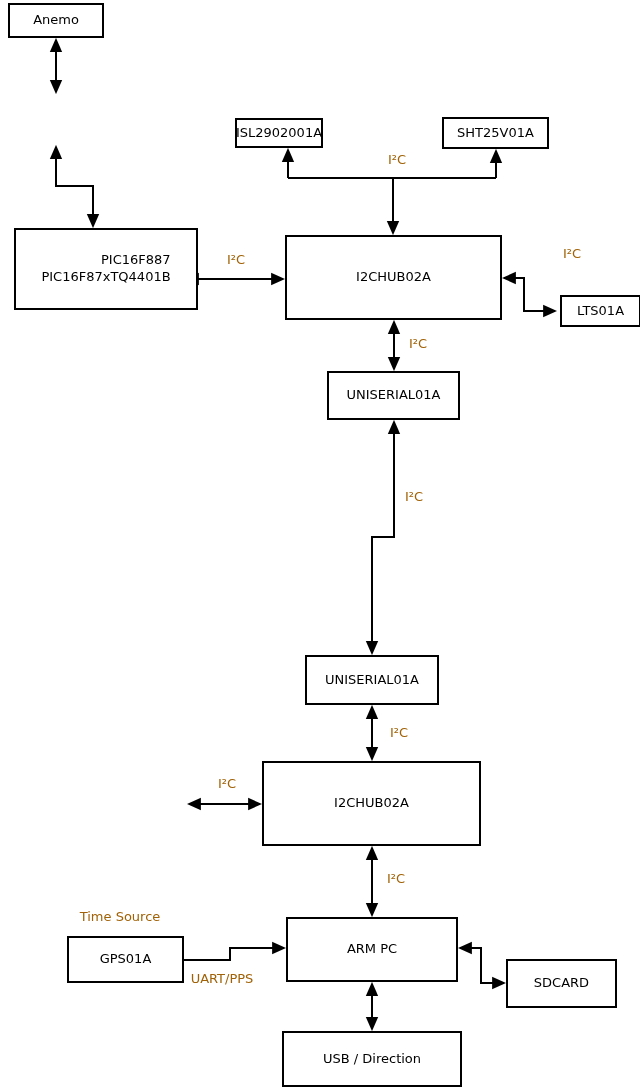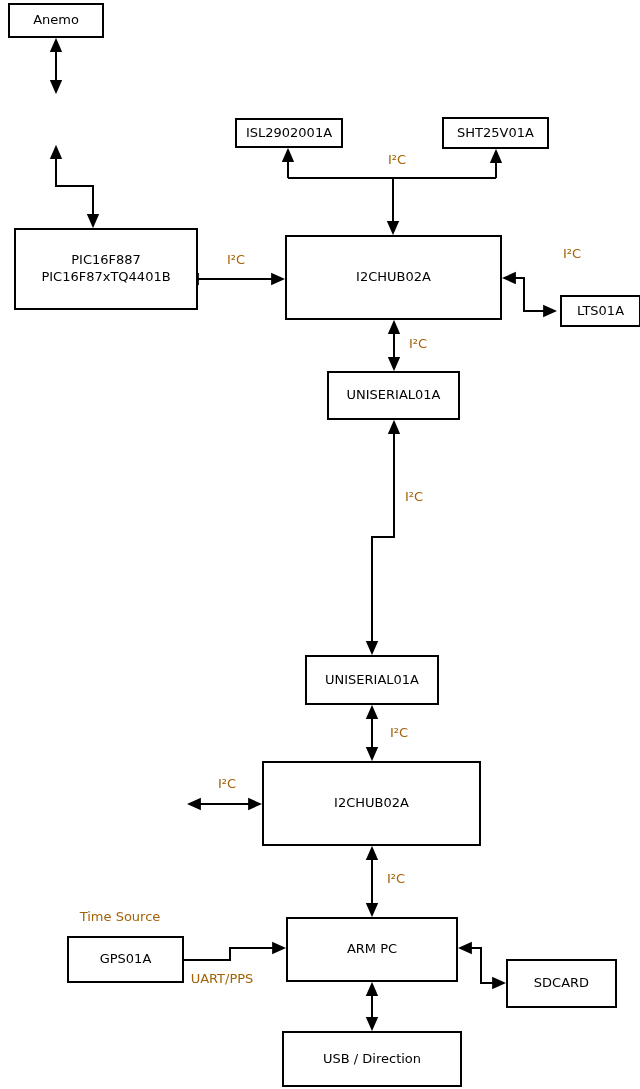--- a/index.html
+++ b/index.html
@@ -27,21 +27,21 @@
   }
   svg.edges .ah { fill: var(--line); }
   .node {
     position: absolute;
     box-sizing: border-box;
     background: var(--node-fill);
     border: 2px solid var(--line);
     display: flex;
     align-items: center;
     justify-content: center;
-    text-align: center;
+    text-align: right;
   }
   .node-label {
     font-size: 13px;
     line-height: 1.3;
     color: #000;
     white-space: pre-line;
   }
   .edge-label {
     position: absolute;
     font-size: 13px;
@@ -79,21 +79,21 @@
     <polyline points="372,984 372,1029" marker-start="url(#ah)" marker-end="url(#ah)"></polyline>
   </svg>
 
   <div class="node" style="left:8px;top:3px;width:96px;height:35px">
     <span class="node-label">Anemo</span>
   </div>
   <div class="node" style="left:14px;top:228px;width:184px;height:82px">
     <span class="node-label">PIC16F887
 PIC16F87xTQ4401B</span>
   </div>
-  <div class="node" style="left:235px;top:118px;width:108px;height:30px">
+  <div class="node" style="left:235px;top:118px;width:88px;height:30px">
     <span class="node-label">ISL2902001A</span>
   </div>
   <div class="node" style="left:442px;top:117px;width:107px;height:32px">
     <span class="node-label">SHT25V01A</span>
   </div>
   <div class="node" style="left:285px;top:235px;width:217px;height:85px">
     <span class="node-label">I2CHUB02A</span>
   </div>
   <div class="node" style="left:560px;top:295px;width:81px;height:32px">
     <span class="node-label">LTS01A</span>

